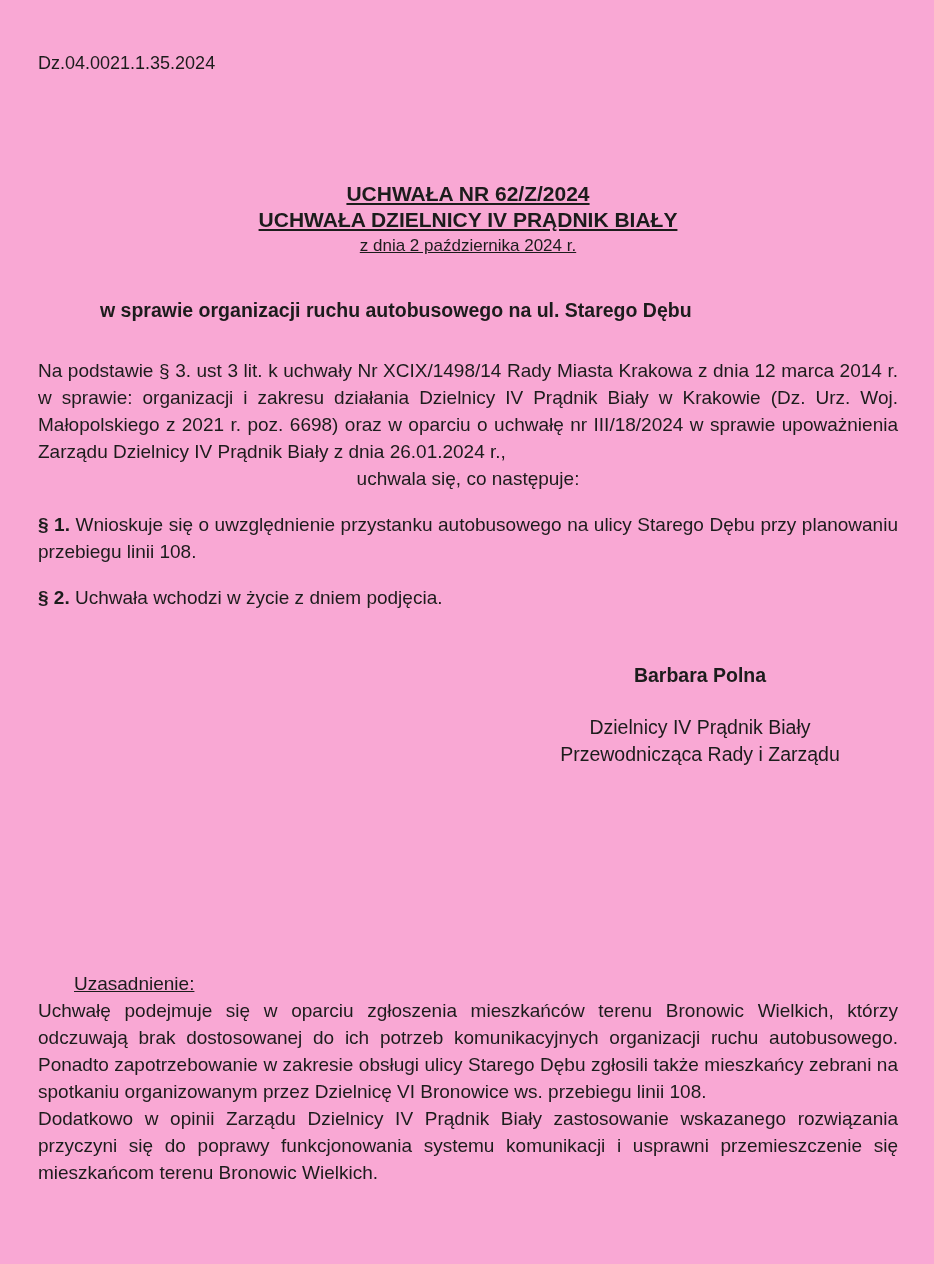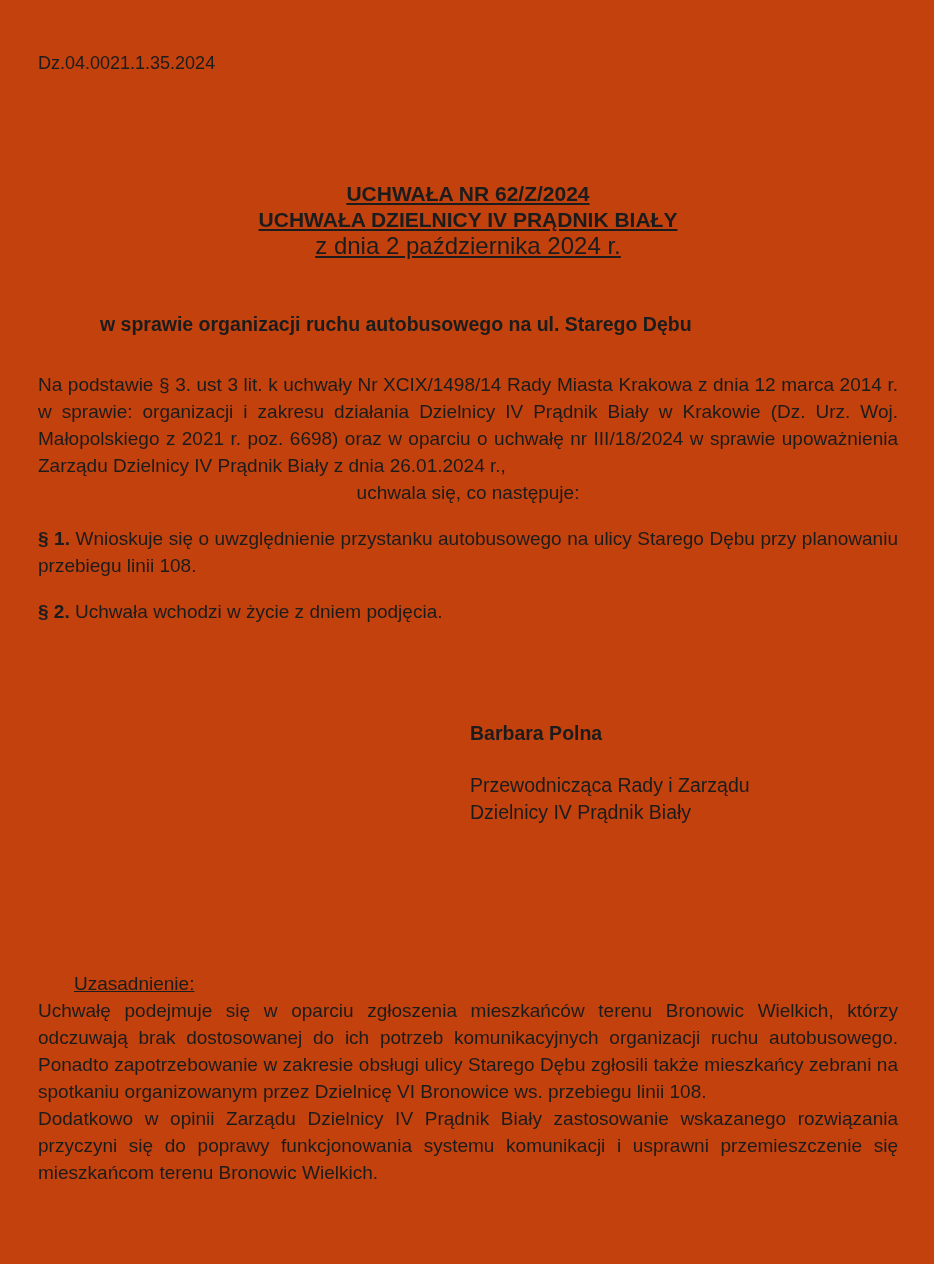--- a/index.html
+++ b/index.html
@@ -5,21 +5,21 @@
   html, body {
     margin: 0;
     padding: 0;
     background: #ffffff;
   }
   .page {
     position: relative;
     width: 934px;
     height: 1264px;
     margin: 0 auto;
-    background: #c2410c;
+    background: #f9a8d4;
     color: #1c1c1c;
     font-family: "Liberation Sans", "DejaVu Sans", sans-serif;
     font-size: 19px;
     line-height: 27px;
     box-sizing: border-box;
     padding: 52px 36px 40px 38px;
     overflow: hidden;
   }
   .ref {
     font-size: 18px;
@@ -30,48 +30,48 @@
     text-align: center;
     text-decoration: underline;
   }
   .title-line {
     font-weight: bold;
     font-size: 21px;
     line-height: 26px;
   }
   .date-line {
     font-weight: normal;
-    font-size: 24px;
+    font-size: 17px;
     line-height: 26px;
   }
   .subject {
-    margin-top: 52px;
+    margin-top: 38px;
     padding-left: 62px;
     font-weight: bold;
     font-size: 19.5px;
   }
   .preamble {
     margin-top: 33px;
     text-align: justify;
   }
   .preamble-closing {
     text-align: center;
   }
   .section-par {
     text-align: justify;
   }
   .section-1 { }
   .section-2 { margin-top: 18px; }
   .section-marker { font-weight: bold; }
   .signature-block {
     position: absolute;
     left: 470px;
-    top: 720px;
+    top: 662px;
     width: 460px;
-    text-align: left;
+    text-align: center;
   }
   .signature-name {
     font-weight: bold;
     font-size: 19.5px;
   }
   .signature-title {
     margin-top: 25px;
     font-size: 19.5px;
     line-height: 27px;
   }
@@ -115,22 +115,22 @@
   </p>
 
   <p class="section-par section-2">
     <span class="section-marker">§ 2. </span>
     <span>Uchwała wchodzi w życie z dniem podjęcia.</span>
   </p>
 
   <div class="signature-block">
     <div class="signature-name">Barbara Polna</div>
     <div class="signature-title">
+      <div>Dzielnicy IV Prądnik Biały</div>
       <div>Przewodnicząca Rady i Zarządu</div>
-      <div>Dzielnicy IV Prądnik Biały</div>
     </div>
   </div>
 
   <div class="justification">
     <div class="justification-heading">Uzasadnienie:</div>
     <p>Uchwałę podejmuje się w oparciu zgłoszenia mieszkańców terenu Bronowic Wielkich, którzy odczuwają brak dostosowanej do ich potrzeb komunikacyjnych organizacji ruchu autobusowego. Ponadto zapotrzebowanie w zakresie obsługi ulicy Starego Dębu zgłosili także mieszkańcy zebrani na spotkaniu organizowanym przez Dzielnicę VI Bronowice ws. przebiegu linii 108.</p>
     <p>Dodatkowo w opinii Zarządu Dzielnicy IV Prądnik Biały zastosowanie wskazanego rozwiązania przyczyni się do poprawy funkcjonowania systemu komunikacji i usprawni przemieszczenie się mieszkańcom terenu Bronowic Wielkich.</p>
   </div>
 
 </div>

